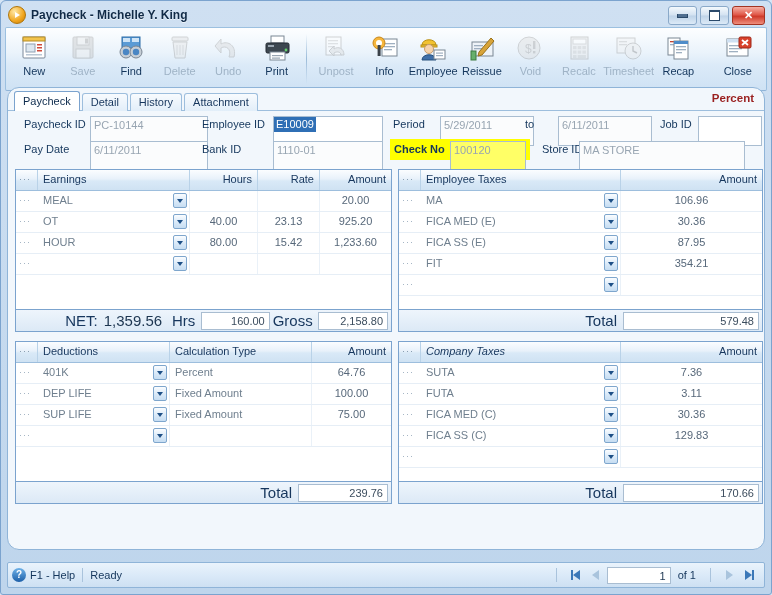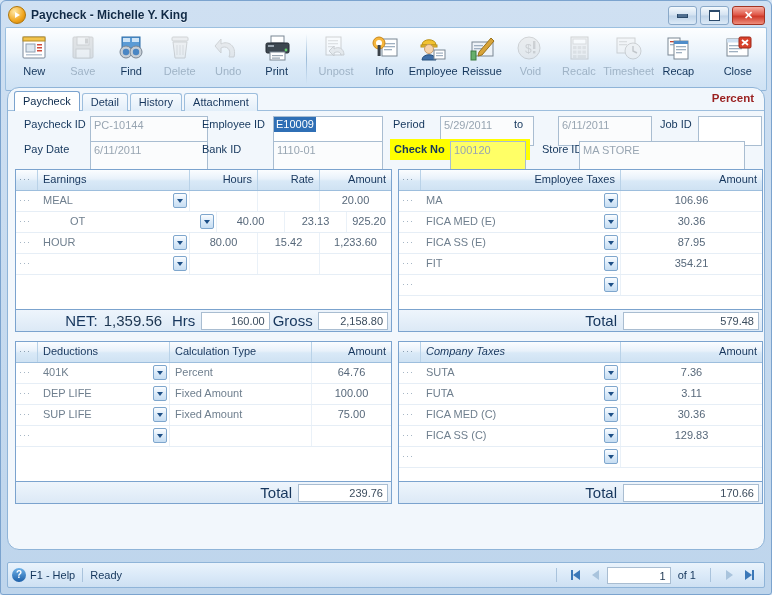--- a/index.html
+++ b/index.html
@@ -414,21 +414,21 @@
     <div class="form">
 
       <div class="fld-lbl" style="left:16px;top:4px;text-align:right;">Paycheck ID</div>
       <div class="fld ro" style="left:82px;top:2px;width:118px;">PC-10144</div>
 
       <div class="fld-lbl" style="left:194px;top:4px;">Employee ID</div>
       <div class="fld sel" style="left:265px;top:2px;width:110px;line-height:15px;"><span>E10009</span></div>
 
       <div class="fld-lbl" style="left:385px;top:4px;">Period</div>
       <div class="fld ro" style="left:432px;top:2px;width:94px;">5/29/2011</div>
-      <div class="fld-lbl" style="left:506px;top:4px;text-align:right;">to</div>
+      <div class="fld-lbl" style="left:517px;top:4px;text-align:right;">to</div>
       <div class="fld ro" style="left:550px;top:2px;width:94px;">6/11/2011</div>
 
       <div class="fld-lbl" style="left:652px;top:4px;">Job ID</div>
       <div class="fld empty" style="left:690px;top:2px;width:64px;"></div>
 
       <div class="fld-lbl" style="left:16px;top:29px;">Pay Date</div>
       <div class="fld ro" style="left:82px;top:27px;width:118px;">6/11/2011</div>
 
       <div class="fld-lbl" style="left:194px;top:29px;">Bank ID</div>
       <div class="fld ro" style="left:265px;top:27px;width:110px;">1110-01</div>
@@ -452,21 +452,21 @@
 
       <div class="grow">
         <div class="gc handle">···</div>
         <div class="gc name" style="width:152px;">MEAL<span class="ddl"></span></div>
         <div class="gc num" style="width:68px;"></div>
         <div class="gc num" style="width:62px;"></div>
         <div class="gc num" style="flex:1;border-right:none;">20.00</div>
       </div>
       <div class="grow">
         <div class="gc handle">···</div>
-        <div class="gc name" style="width:152px;margin-left:27px;">OT<span class="ddl"></span></div>
+        <div class="gc name" style="width:152px;">OT<span class="ddl"></span></div>
         <div class="gc num" style="width:68px;">40.00</div>
         <div class="gc num" style="width:62px;">23.13</div>
         <div class="gc num" style="flex:1;border-right:none;">925.20</div>
       </div>
       <div class="grow">
         <div class="gc handle">···</div>
         <div class="gc name" style="width:152px;">HOUR<span class="ddl"></span></div>
         <div class="gc num" style="width:68px;">80.00</div>
         <div class="gc num" style="width:62px;">15.42</div>
         <div class="gc num" style="flex:1;border-right:none;">1,233.60</div>
@@ -487,21 +487,21 @@
         <div class="ft-lbl" style="width:30px;">Hrs</div>
         <div class="ft-val" style="width:70px;">160.00</div>
         <div class="ft-lbl" style="width:45px;">Gross</div>
         <div class="ft-val" style="width:72px;">2,158.80</div>
       </div>
     </div>
 
     <div class="grid" style="left:390px;top:81px;width:365px;height:163px;">
       <div class="grid-head">
         <div class="gh handle">···</div>
-        <div class="gh" style="width:200px;text-align:right;">Employee Taxes</div>
+        <div class="gh" style="width:200px;">Employee Taxes</div>
         <div class="gh num" style="flex:1;border-right:none;">Amount</div>
       </div>
       <div class="grow">
         <div class="gc handle">···</div>
         <div class="gc name" style="width:200px;">MA<span class="ddl"></span></div>
         <div class="gc num" style="flex:1;border-right:none;">106.96</div>
       </div>
       <div class="grow">
         <div class="gc handle">···</div>
         <div class="gc name" style="width:200px;">FICA MED (E)<span class="ddl"></span></div>

